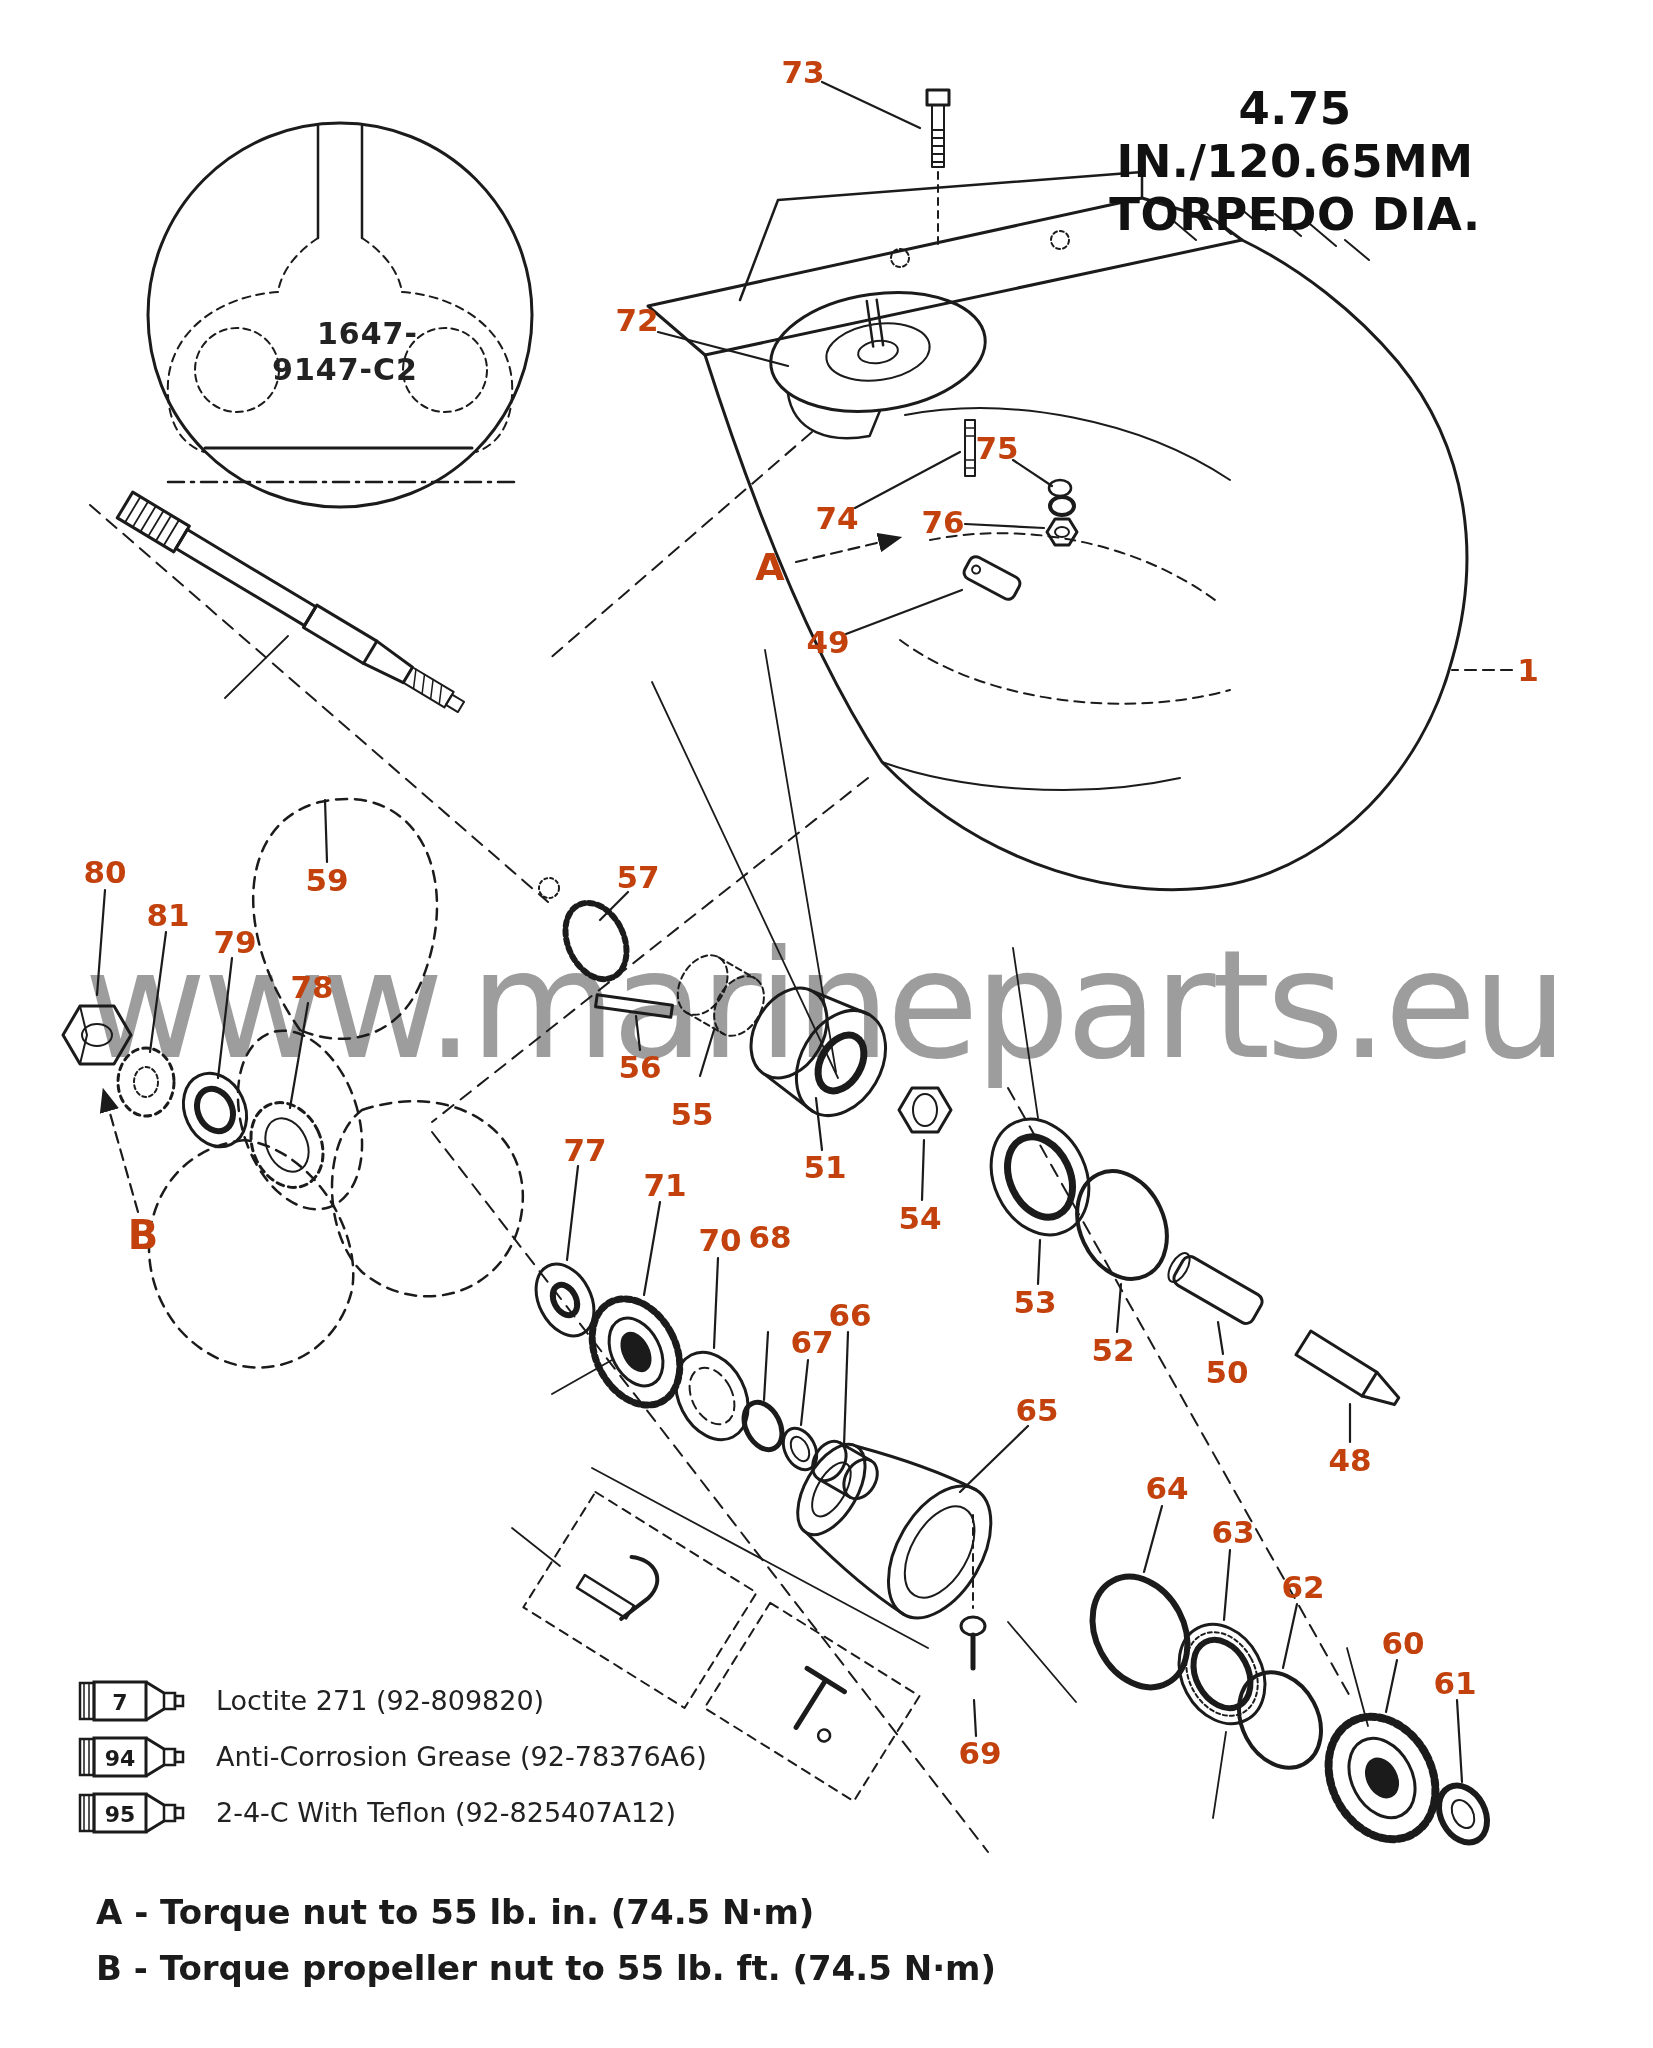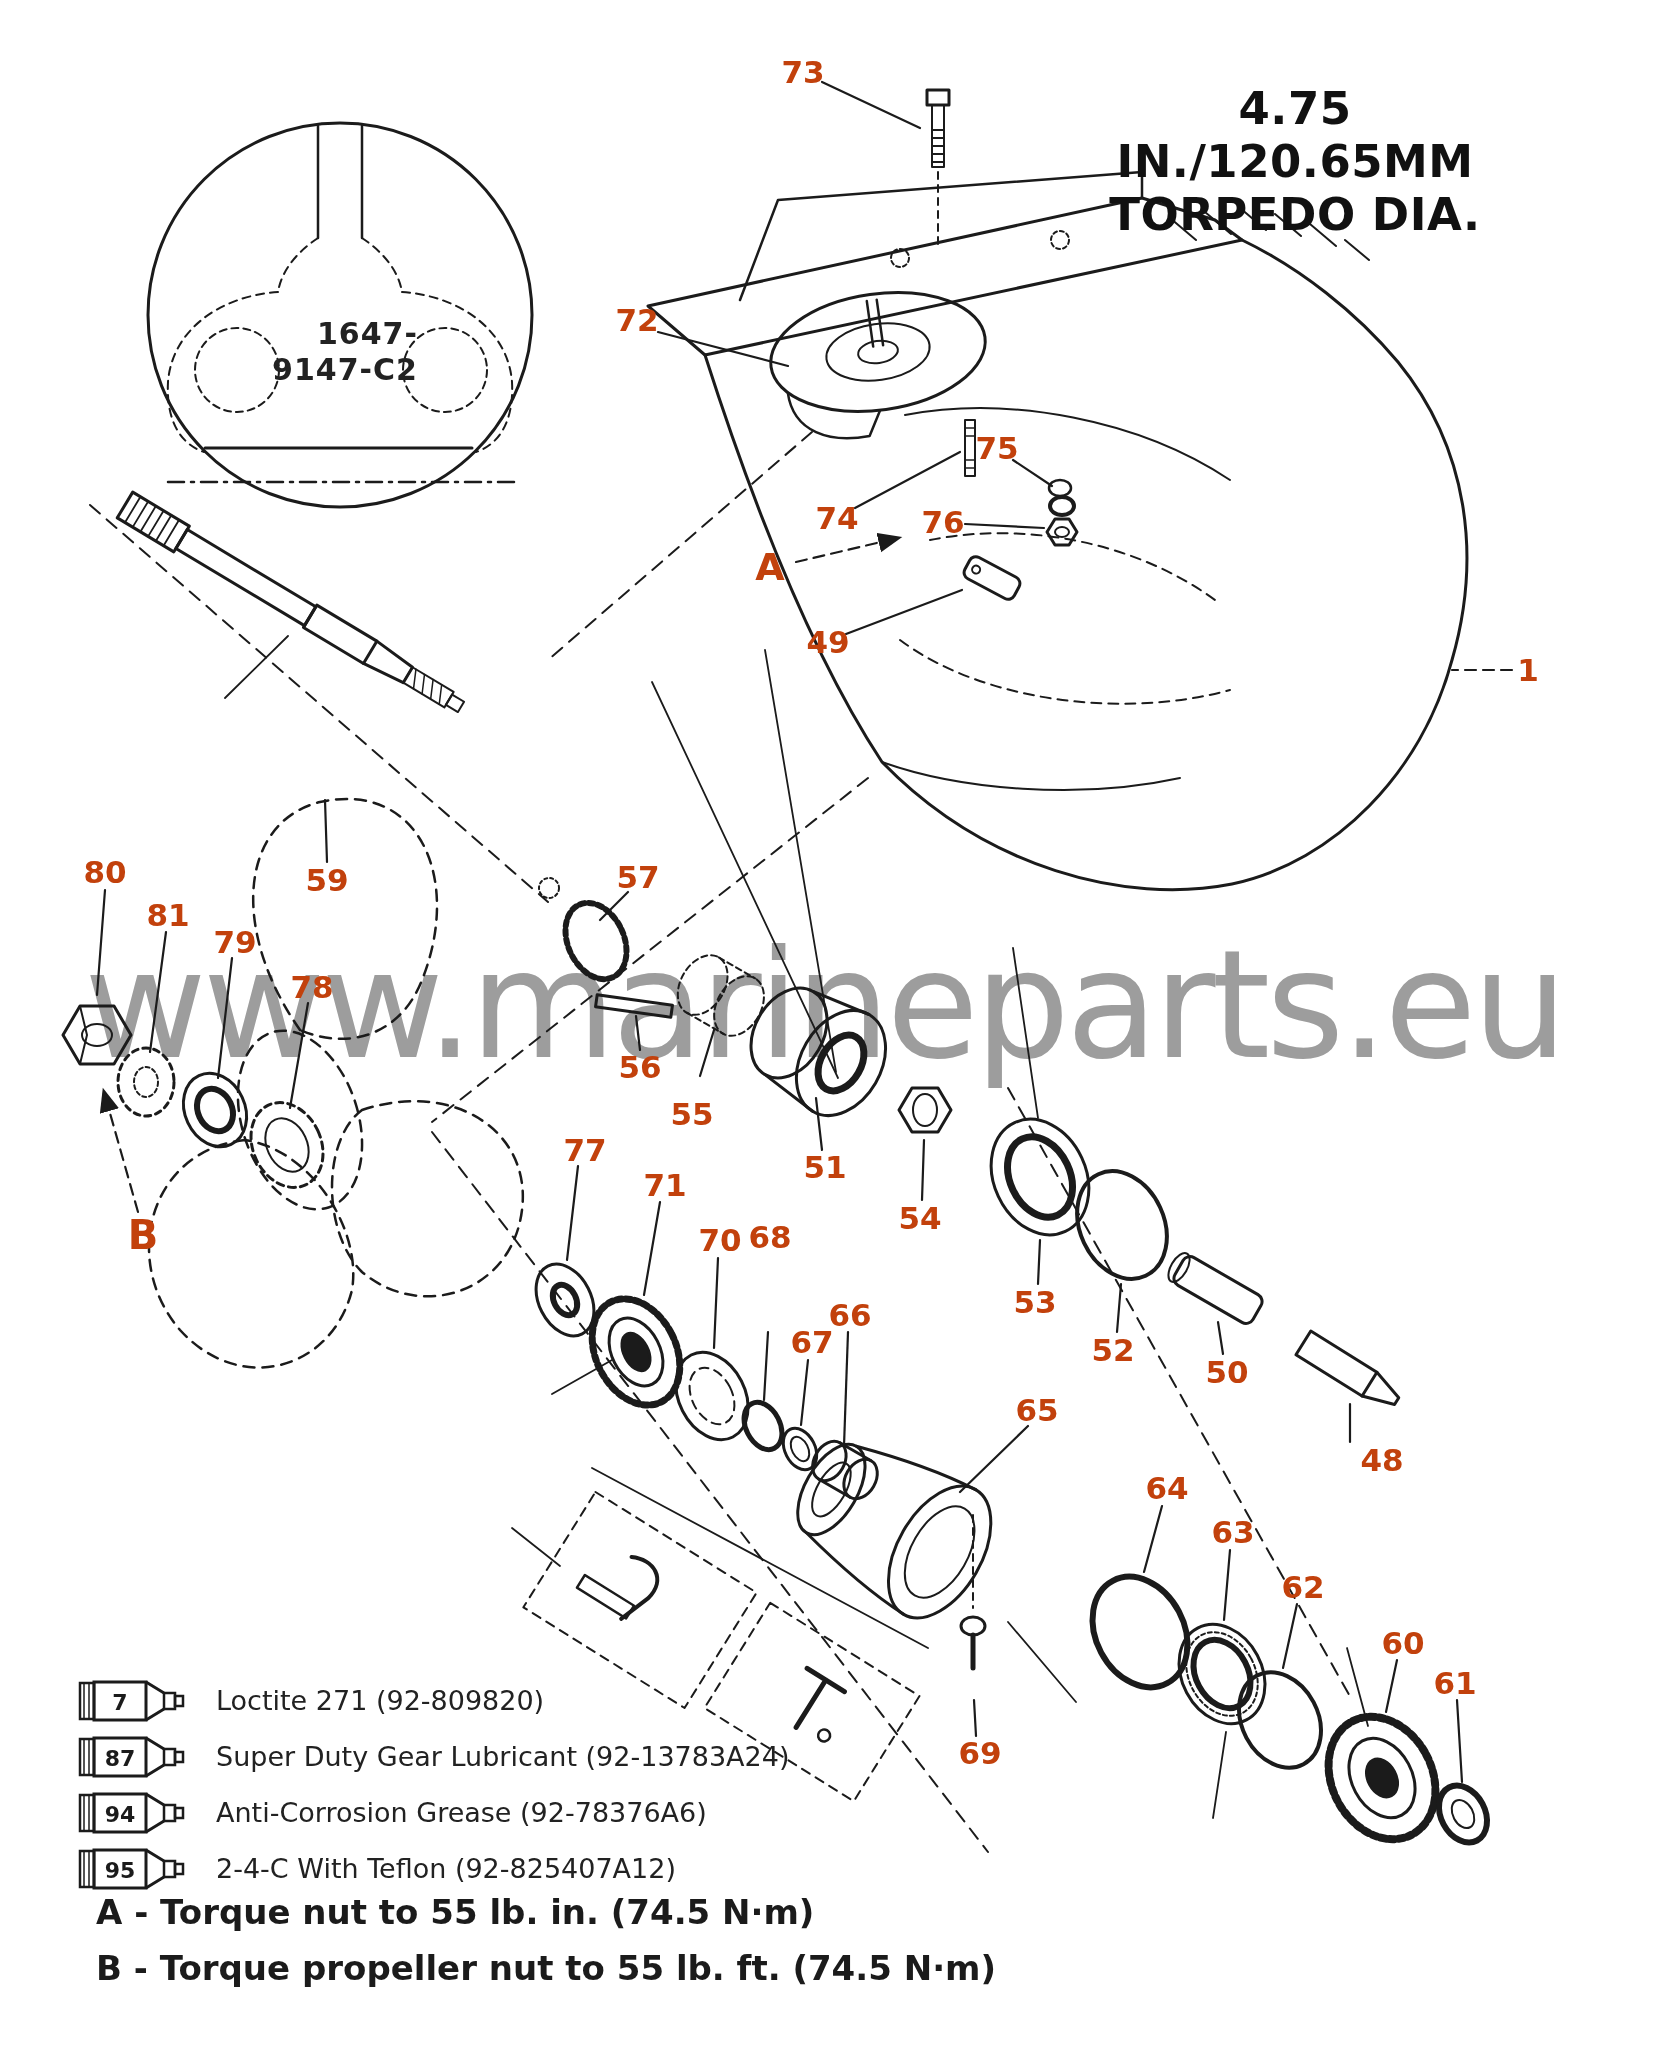--- a/index.html
+++ b/index.html
@@ -321,21 +321,21 @@
       <div class="callout" style="left: 168px; top: 915px;">81</div>
       <div class="callout" style="left: 235px; top: 942px;">79</div>
       <div class="callout" style="left: 312px; top: 987px;">78</div>
       <div class="callout" style="left: 640px; top: 1067px;">56</div>
       <div class="callout" style="left: 692px; top: 1093px; margin-top: 21px;">55</div>
       <div class="callout" style="left: 825px; top: 1167px;">51</div>
       <div class="callout" style="left: 920px; top: 1218px;">54</div>
       <div class="callout" style="left: 1035px; top: 1302px;">53</div>
       <div class="callout" style="left: 1113px; top: 1350px;">52</div>
       <div class="callout" style="left: 1227px; top: 1372px;">50</div>
-      <div class="callout" style="left: 1350px; top: 1460px; margin-left: 32px;">48</div>
+      <div class="callout" style="left: 1350px; top: 1460px;">48</div>
       <div class="callout" style="left: 143px; top: 1235px; font-size: 40px;">B</div>
       <div class="callout" style="left: 585px; top: 1150px;">77</div>
       <div class="callout" style="left: 665px; top: 1185px;">71</div>
       <div class="callout" style="left: 720px; top: 1240px;">70</div>
       <div class="callout" style="left: 770px; top: 1237px;">68</div>
       <div class="callout" style="left: 812px; top: 1342px;">67</div>
       <div class="callout" style="left: 850px; top: 1315px;">66</div>
       <div class="callout" style="left: 1037px; top: 1410px;">65</div>
       <div class="callout" style="left: 1167px; top: 1488px;">64</div>
       <div class="callout" style="left: 1233px; top: 1532px;">63</div>
@@ -362,34 +362,20 @@
           <rect x="4" y="5" width="14" height="36" stroke-width="2.5"></rect>
           <path d="M8,5 V41 M13,5 V41" stroke-width="1.5"></path>
           <rect x="18" y="4" width="52" height="38"></rect>
           <path d="M70,4 L88,15 M88,31 L70,42"></path>
           <rect x="88" y="15" width="11" height="16" stroke-width="2.5"></rect>
           <rect x="99" y="18" width="8" height="10" stroke-width="2.5"></rect>
         </g>
         <text x="44" y="24" text-anchor="middle" dominant-baseline="central" font-size="22" font-weight="bold" fill="#1b1b1b">7</text>
       </svg>
       <span class="legend-label">Loctite 271 (92-809820)</span>
-    </div>
-    <div class="legend-row">
-      <svg width="116" height="46" viewBox="0 0 116 46">
-        <g stroke="#1b1b1b" fill="none" stroke-width="3">
-          <rect x="4" y="5" width="14" height="36" stroke-width="2.5"></rect>
-          <path d="M8,5 V41 M13,5 V41" stroke-width="1.5"></path>
-          <rect x="18" y="4" width="52" height="38"></rect>
-          <path d="M70,4 L88,15 M88,31 L70,42"></path>
-          <rect x="88" y="15" width="11" height="16" stroke-width="2.5"></rect>
-          <rect x="99" y="18" width="8" height="10" stroke-width="2.5"></rect>
-        </g>
-        <text x="44" y="24" text-anchor="middle" dominant-baseline="central" font-size="22" font-weight="bold" fill="#1b1b1b">87</text>
-      </svg>
-      <span class="legend-label">Super Duty Gear Lubricant (92-13783A24)</span>
     </div>
     <div class="legend-row">
       <svg width="116" height="46" viewBox="0 0 116 46">
         <g stroke="#1b1b1b" fill="none" stroke-width="3">
           <rect x="4" y="5" width="14" height="36" stroke-width="2.5"></rect>
           <path d="M8,5 V41 M13,5 V41" stroke-width="1.5"></path>
           <rect x="18" y="4" width="52" height="38"></rect>
           <path d="M70,4 L88,15 M88,31 L70,42"></path>
           <rect x="88" y="15" width="11" height="16" stroke-width="2.5"></rect>
           <rect x="99" y="18" width="8" height="10" stroke-width="2.5"></rect>

